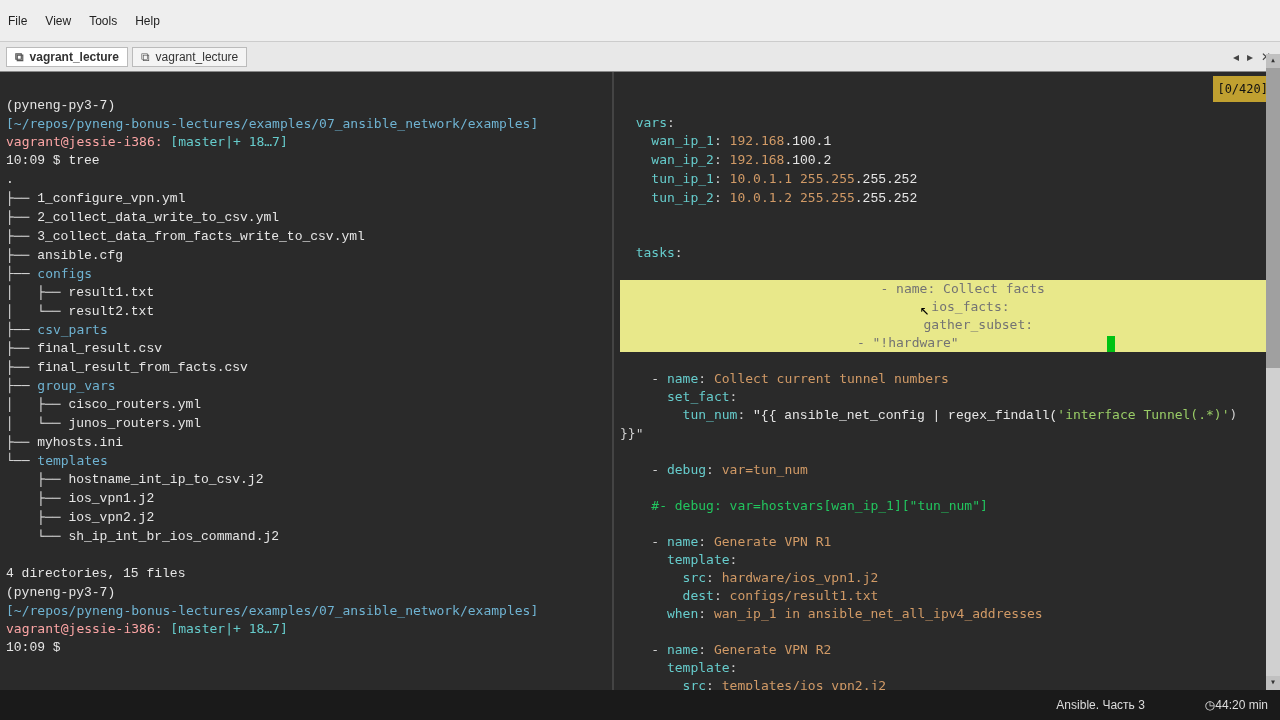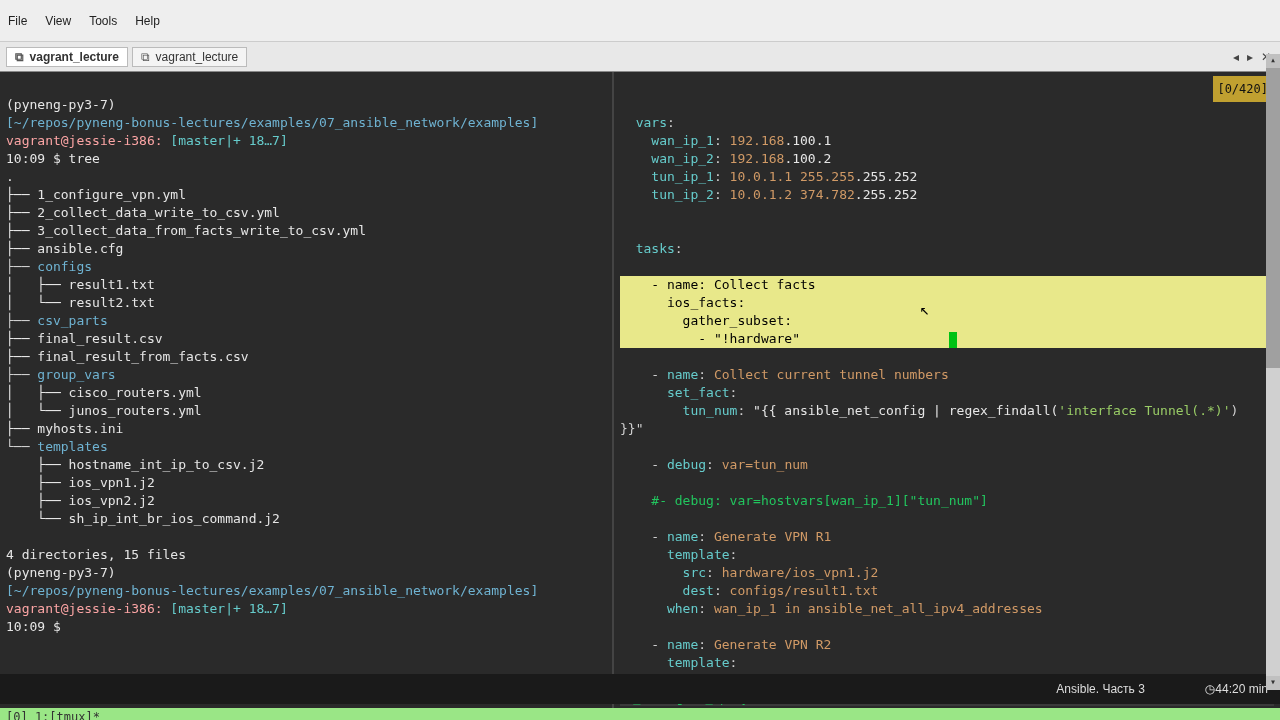--- a/index.html
+++ b/index.html
@@ -80,29 +80,30 @@
   top: 4px;
   right: 8px;
   background: #c0a030;
   color: #111;
   padding: 4px 4px;
   font-size: 12px;
 }
 .c-path { color: #6fb3d2; }
 .c-cyan { color: #66cccc; }
 .c-green { color: #fca5a5; }
-.c-white { color: #e6e6e6; }
+.c-white { color: #e6e6e6; font-family: Liberation Mono, monospace; }
 .c-orange { color: #d19a66; }
 .c-comment { color: #22c55e; }
 .c-str { color: #99cc66; }
 .hl-yellow {
   background: #e8e88a;
-  color: #000000;
+  color: #737373;
   display: inline-block;
   width: 100%;
+  text-align: center;
 }
 .hl-green-cursor {
   background: #00c213;
   display: inline-block;
   width: 8px;
   height: 16px;
   vertical-align: middle;
 }
 .statusline {
   background: #3a3a3a;
@@ -114,21 +115,21 @@
 .tmuxbar {
   background: #9ae686;
   color: #333;
   height: 18px;
   font-size: 12px;
   padding: 0 6px;
   line-height: 18px;
 }
 .footer {
   position: absolute;
-  bottom: 16px;
+  bottom: 0;
   left: 0;
   width: 100%;
   height: 30px;
   background: #1a1a1a;
   color: #ddd;
   display: flex;
   align-items: center;
   justify-content: flex-end;
   padding: 0 12px;
   font-family: Arial, sans-serif;
@@ -227,21 +228,21 @@
 <span class="c-green">vagrant@jessie-i386:</span><span class="c-cyan"> [master|+ 18…7]</span>
 <span class="c-white">10:09 $ </span>
   </div>
 
   <div class="pane pane-right">
     <span class="badge">[0/420]</span>
 <span class="c-cyan">  vars</span><span>:</span>
 <span class="c-cyan">    wan_ip_1</span><span>: </span><span class="c-orange">192.168</span><span class="c-white">.100.1</span>
 <span class="c-cyan">    wan_ip_2</span><span>: </span><span class="c-orange">192.168</span><span class="c-white">.100.2</span>
 <span class="c-cyan">    tun_ip_1</span><span>: </span><span class="c-orange">10.0.1.1 255.255</span><span class="c-white">.255.252</span>
-<span class="c-cyan">    tun_ip_2</span><span>: </span><span class="c-orange">10.0.1.2 374.782</span><span class="c-white">.255.252</span>
+<span class="c-cyan">    tun_ip_2</span><span>: </span><span class="c-orange">10.0.1.2 255.255</span><span class="c-white">.255.252</span>
 
 <span> </span>
 <span class="c-cyan">  tasks</span><span>:</span>
 <span> </span>
 <span class="hl-yellow"><span>    - name: Collect facts</span></span>
 <span class="hl-yellow"><span>      ios_facts:</span></span>
 <span class="hl-yellow"><span>        gather_subset:</span></span>
 <span class="hl-yellow"><span>          - "!hardware"</span>                   <span class="hl-green-cursor"></span></span>
 <span> </span>
 <span>    - </span><span class="c-cyan">name</span><span>: </span><span class="c-orange">Collect current tunnel numbers</span>

